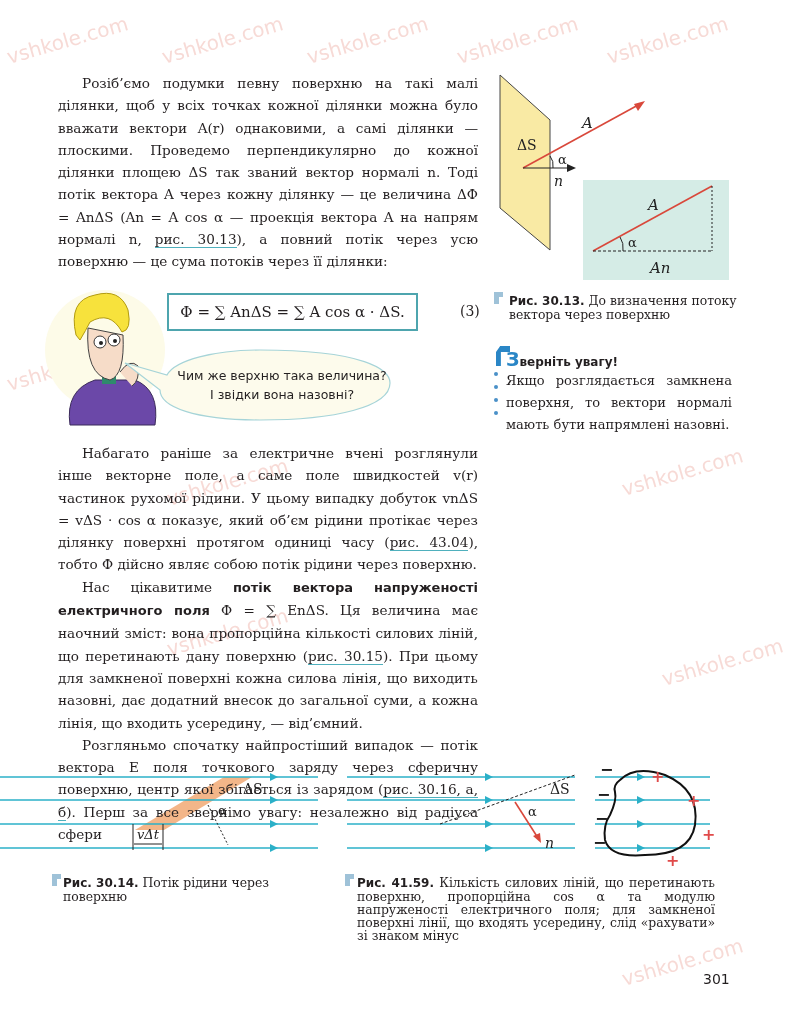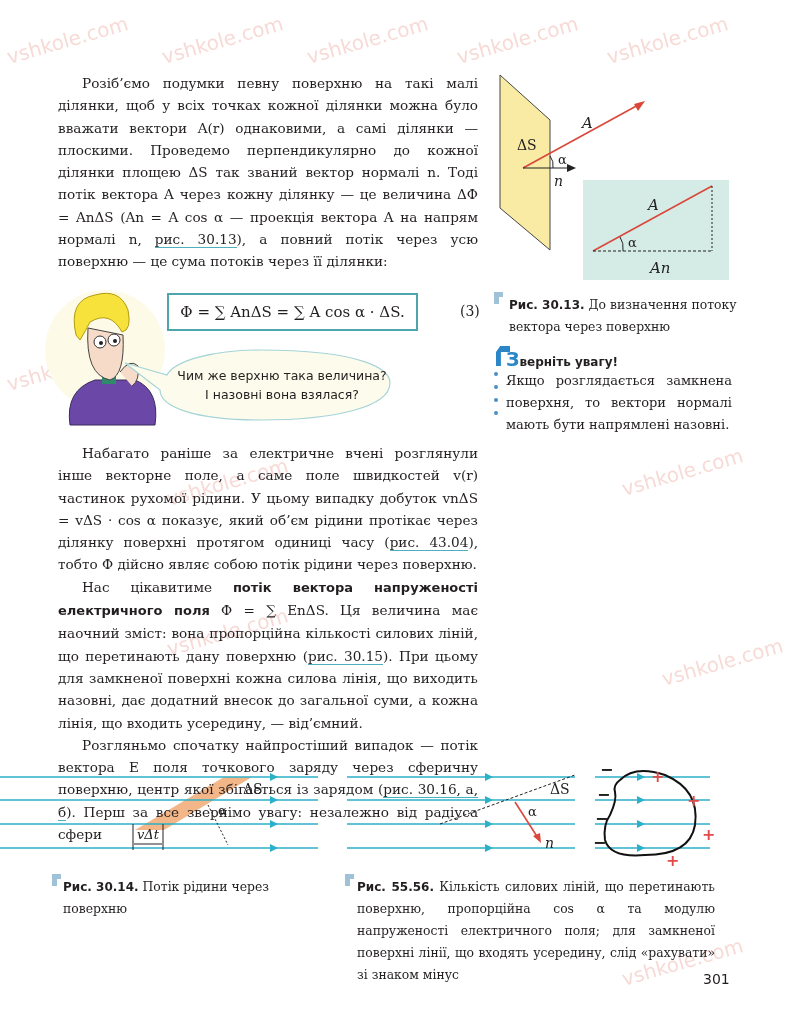--- a/index.html
+++ b/index.html
@@ -13,21 +13,21 @@
   .indent { text-indent: 24px; }
   .ref { border-bottom: 1.5px solid #4fb0bd; }
   .bold-s { font-family: "DejaVu Sans", sans-serif; font-weight: bold; font-size: 13px; }
   .formula-box { position: absolute; left: 167px; top: 293px; width: 251px; height: 38px;
                  border: 2px solid #4ea5ae; box-sizing: border-box; display: flex; align-items: center;
                  justify-content: center; font-size: 15px; z-index: 2; background: #fff; }
   .eq-num { position: absolute; left: 460px; top: 303px; font-size: 14px; z-index: 2; }
   .bubble { position: absolute; left: 158px; top: 352px; width: 248px; height: 66px; z-index: 2;
             font-family: "DejaVu Sans", sans-serif; font-size: 12.5px; text-align: center; line-height: 19px;
             display: flex; flex-direction: column; justify-content: center; }
-  .caption { position: absolute; font-size: 12.4px; line-height: 22px; z-index: 2; }
+  .caption { position: absolute; font-size: 12.4px; line-height: 13px; z-index: 2; }
   .caption .lbl { font-family: "DejaVu Sans", sans-serif; font-weight: bold; font-size: 12px; }
   .cap-mark { position: absolute; width: 9px; height: 12px; border-left: 5px solid #9fc2d8; border-top: 5px solid #9fc2d8; box-sizing: border-box; }
   .note { position: absolute; left: 492px; top: 348px; width: 240px; z-index: 2; }
   .note-title { font-family: "DejaVu Sans", sans-serif; font-weight: bold; font-size: 12px; margin-left: 14px; }
   .note-title .big { color: #2a86c6; font-size: 19px; }
   .note-body { font-size: 13px; line-height: 22px; margin-left: 14px; text-align: justify; }
   .note-dots { position: absolute; left: 2px; top: 24px; }
   .note-dots span { display: block; width: 4px; height: 4px; border-radius: 50%; background: #4a90c8; margin-bottom: 9px; }
   .note-mark { position: absolute; left: 4px; top: -2px; width: 14px; height: 20px; background: #2a86c6; clip-path: polygon(0 30%, 30% 0, 100% 0, 100% 30%, 35% 30%, 35% 100%, 0 100%); }
   .page-num { position: absolute; left: 703px; top: 971px; font-family: "DejaVu Sans", sans-serif; font-size: 14px; z-index: 2; }
@@ -69,21 +69,21 @@
   <circle cx="74" cy="60" r="6" fill="#fff" stroke="#333"></circle>
     <circle cx="75" cy="61" r="2" fill="#222"></circle>
   <path d="M80 92 Q90 78 98 86 Q100 100 92 106" fill="#f6dcc8" stroke="#444"></path>
 </svg>
 
 <svg width="270" height="80" style="left:125px;top:345px;">
   <path d="M135 5 C240 5 265 25 265 38 C265 62 210 75 135 75 C70 75 35 62 35 45 L0 18 L42 30 C50 15 90 5 135 5 Z" fill="#fdfbec" stroke="#a6d4d8" stroke-width="1.2"></path>
 </svg>
 <div class="bubble">
   <div>Чим же верхню така величина?</div>
-  <div>І назовні вона взялася?</div>
+  <div>І звідки вона назовні?</div>
 </div>
 
 <div class="col" style="top:442px;">
   <p class="indent"><span>Набагато раніше за електричне вчені розглянули інше векторне поле, а саме поле швидкостей v(r) частинок рухомої рідини. У цьому випадку добуток vnΔS = vΔS · cos α показує, який об’єм рідини протікає через ділянку поверхні протягом одиниці часу (</span><span class="ref">рис. 43.04</span><span>), тобто Φ дійсно являє собою потік рідини через поверхню.</span></p>
   <p class="indent"><span>Нас цікавитиме </span><span class="bold-s">потік вектора напруженості електричного поля</span><span> Φ = ∑ EnΔS. Ця величина має наочний зміст: вона пропорційна кількості силових ліній, що перетинають дану поверхню (</span><span class="ref">рис. 30.15</span><span>). При цьому для замкненої поверхні кожна силова лінія, що виходить назовні, дає додатний внесок до загальної суми, а кожна лінія, що входить усередину, — від’ємний.</span></p>
   <p class="indent"><span>Розгляньмо спочатку найпростіший випадок — потік вектора E поля точкового заряду через сферичну поверхню, центр якої збігається із зарядом (</span><span class="ref">рис. 30.16, а, б</span><span>). Перш за все звернімо увагу: незалежно від радіуса сфери</span></p>
 </div>
 
 <svg width="310" height="230" style="left:490px;top:60px;">
   <polygon points="10,15 60,60 60,190 10,148" fill="#f9eaa4" stroke="#444" stroke-width="1"></polygon>
@@ -187,17 +187,17 @@
   </g>
   <g fill="#111" font-size="16" font-family="DejaVu Sans, sans-serif" font-weight="bold">
     <text x="255" y="15">−</text>
     <text x="252" y="40">−</text>
     <text x="250" y="64">−</text>
     <text x="248" y="88">−</text>
   </g>
 </svg>
 <div class="cap-mark" style="left:345px;top:874px;"></div>
 <div class="caption" style="left:357px;top:876px;width:358px;text-align:justify;">
-  <span class="lbl">Рис. 55.56.</span>
+  <span class="lbl">Рис. 41.59.</span>
   <span>Кількість силових ліній, що перетинають поверхню, пропорційна cos α та модулю напруженості електричного поля; для замкненої поверхні лінії, що входять усередину, слід «рахувати» зі знаком мінус</span>
 </div>
 
 <div class="page-num">301</div>
 
 </body></html>

